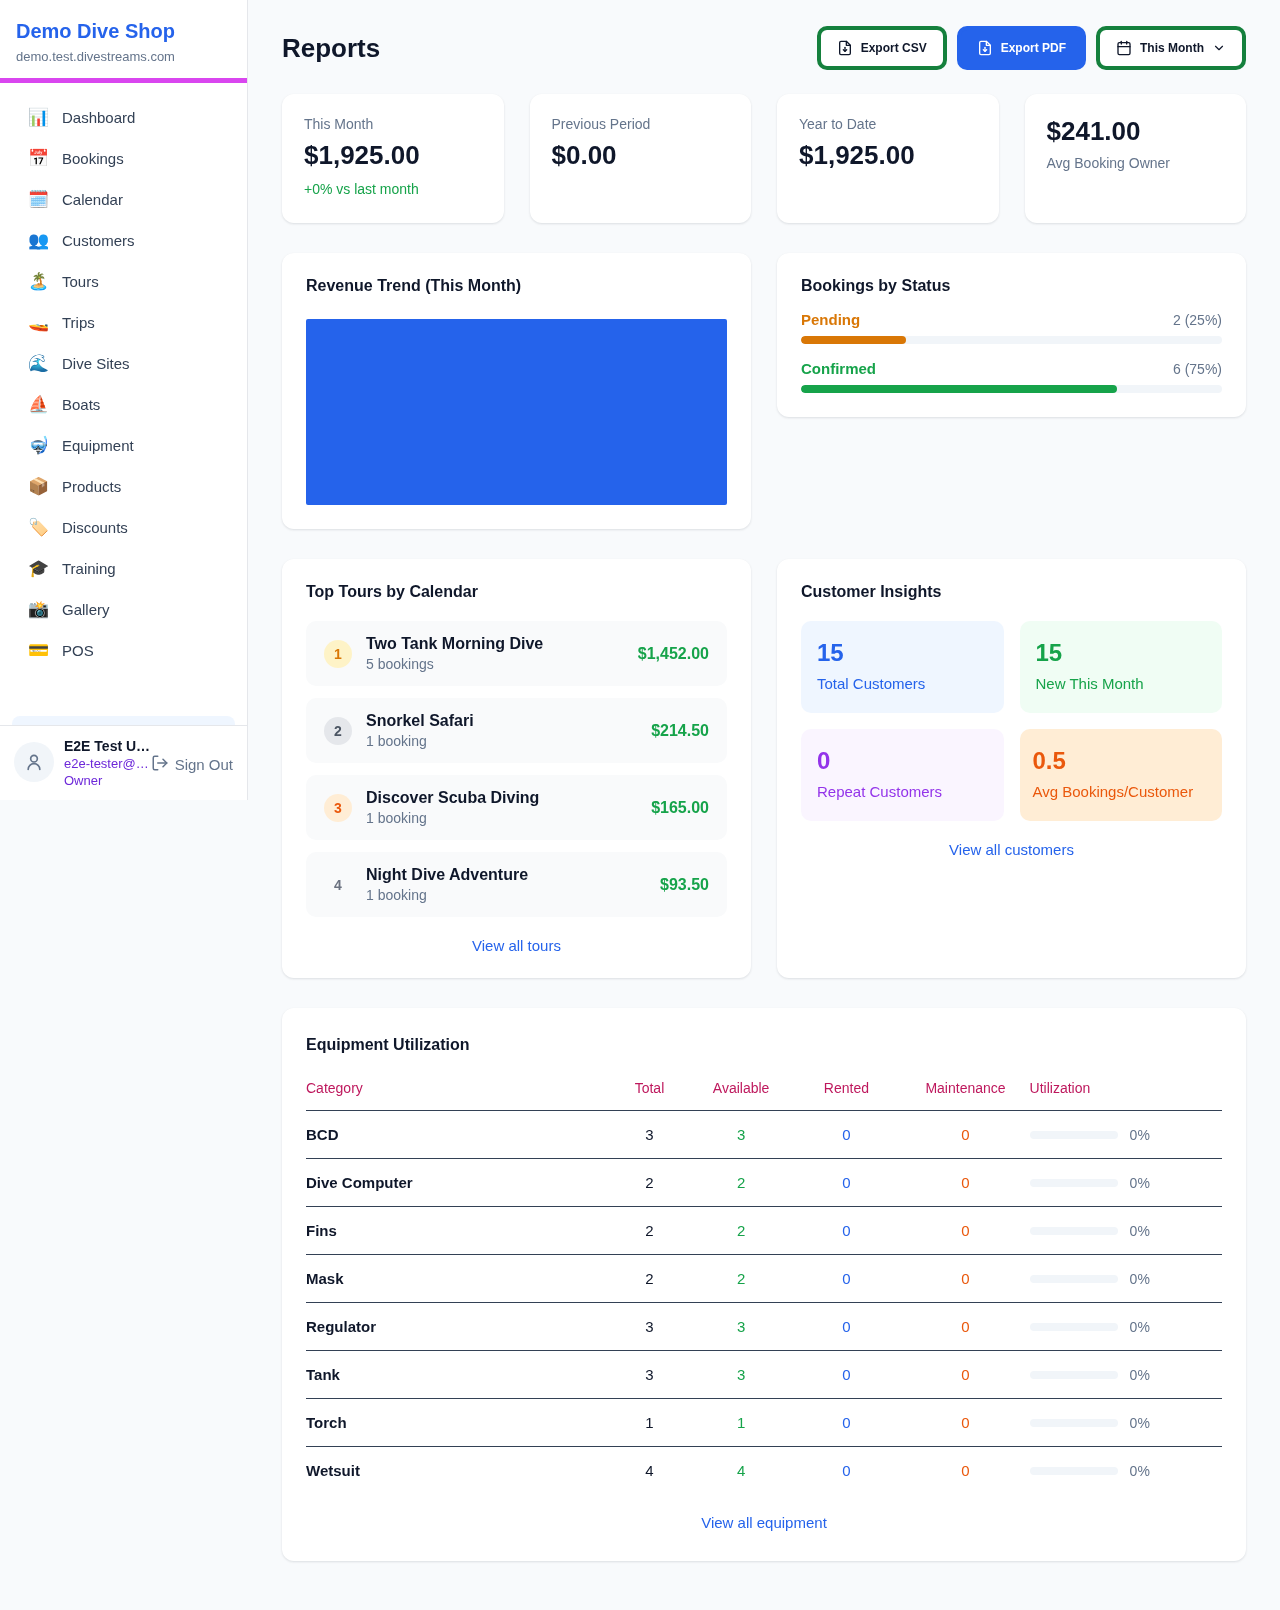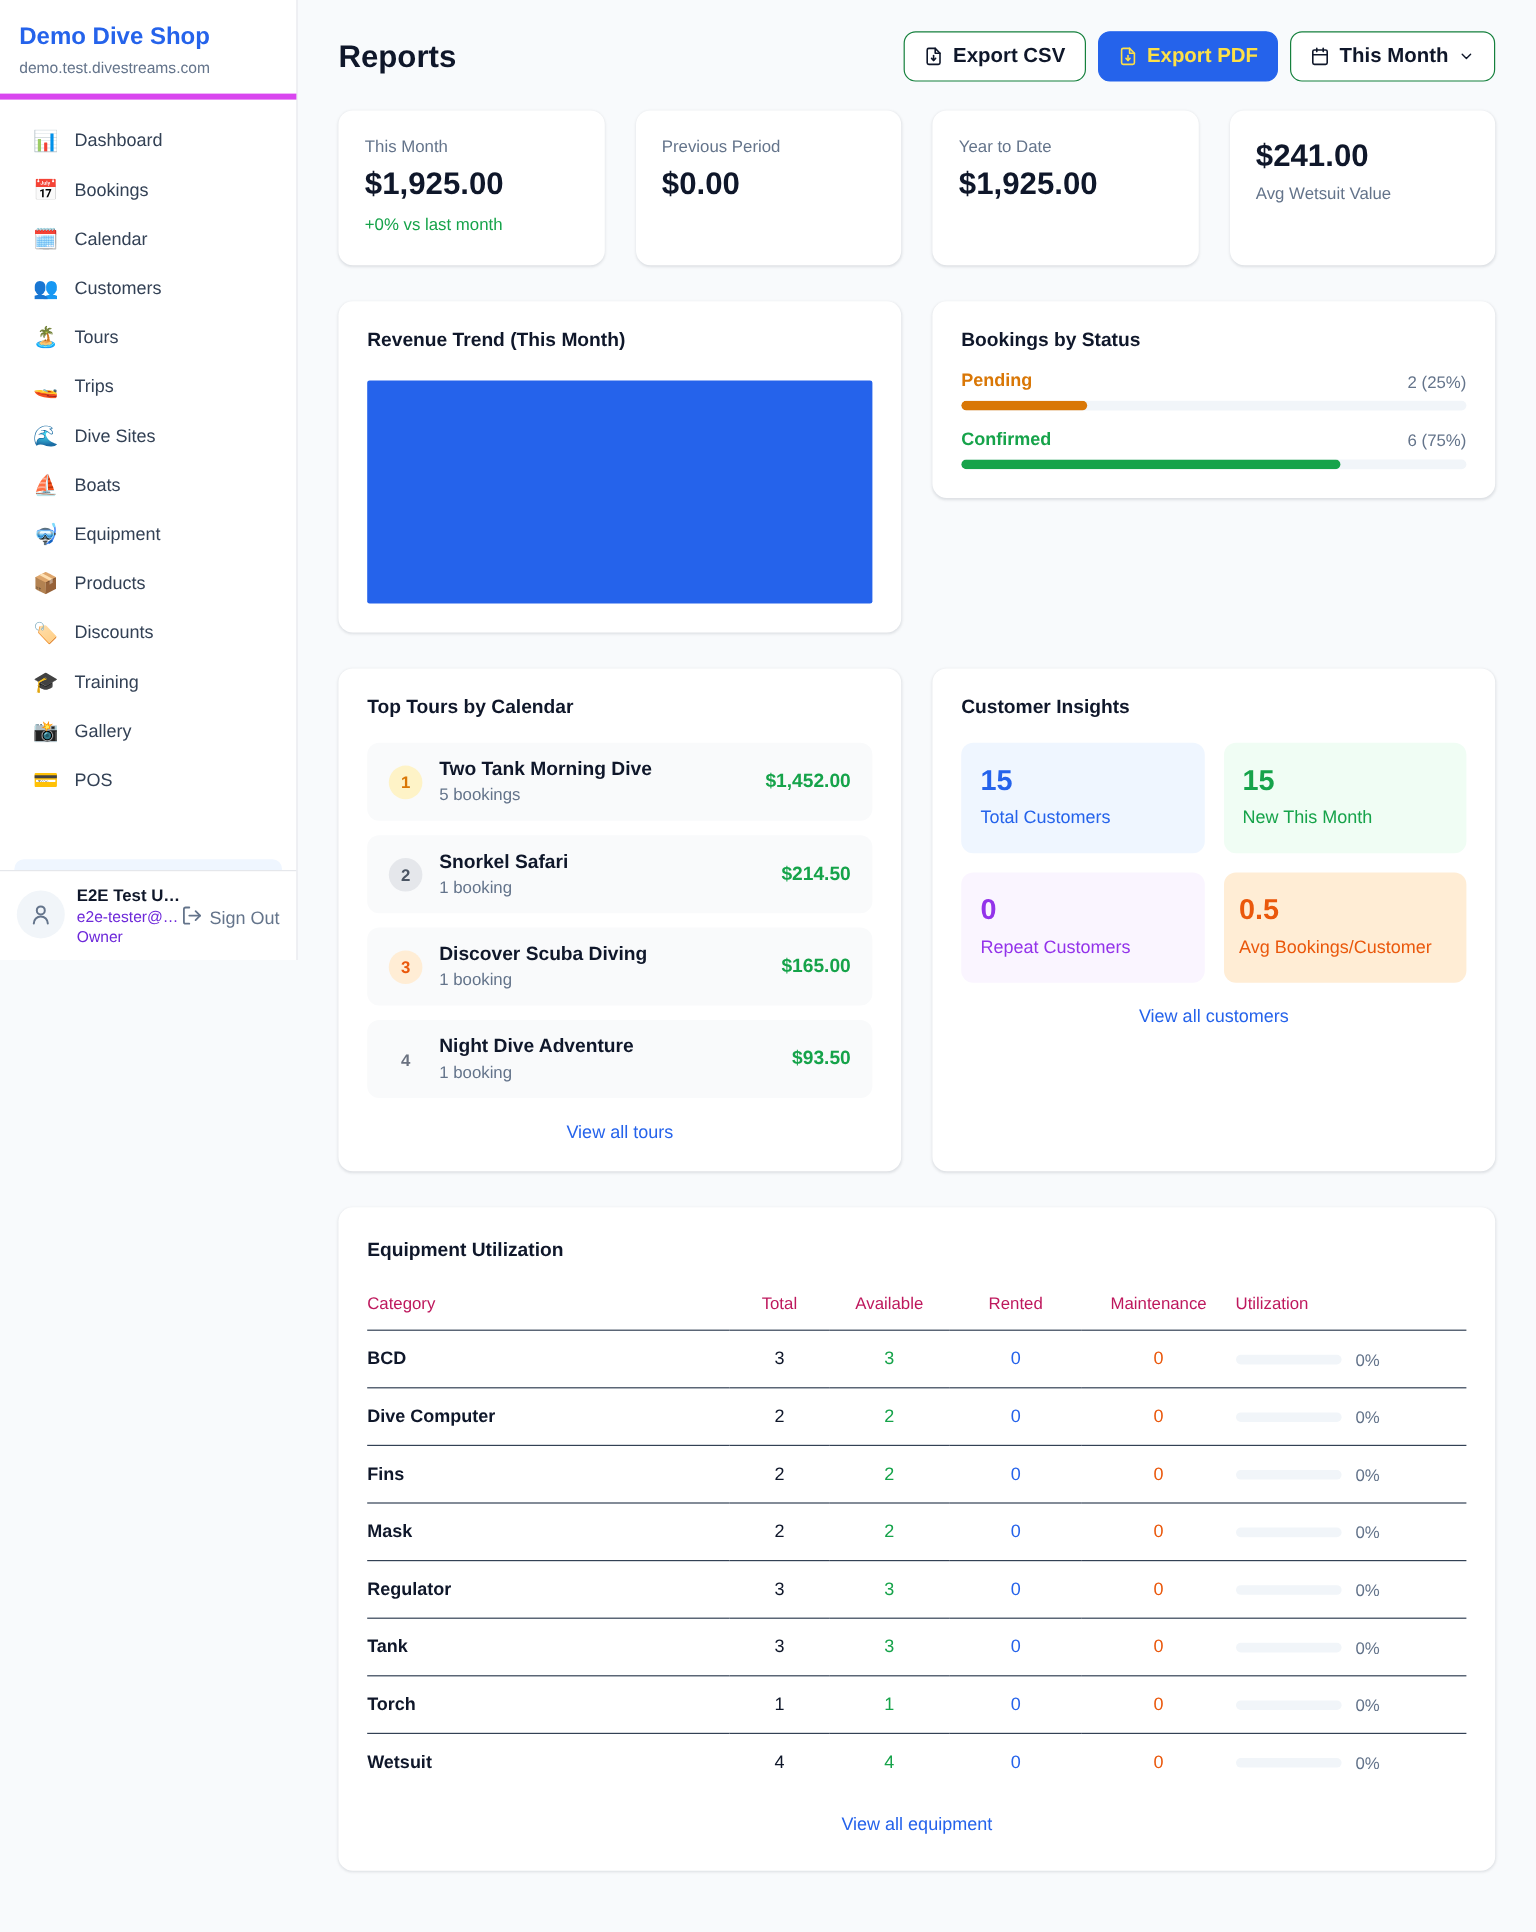--- a/index.html
+++ b/index.html
@@ -46,25 +46,25 @@
   .user-email, .user-role { font-size:13px; color:#6d28d9; margin-top:2px; white-space:nowrap; }
   .signout { display:flex; align-items:center; gap:6px; color:#64748b; font-size:15px; cursor:pointer; margin-top:16px; flex-shrink:0; }
 
   
   .main { flex:1; padding:26px 34px 40px 34px; }
   .page-header { display:flex; align-items:center; justify-content:space-between; }
   .page-title { font-size:26px; font-weight:bold; color:#0f172a; }
   .header-actions { display:flex; gap:10px; }
   .btn {
     display:flex; align-items:center; gap:8px;
-    border-radius:10px; padding:10px 16px; font-size:17px; font-weight:bold;
-    border:1px solid #15803d; background:#fff; color:#0f172a; cursor:pointer;
+    border-radius:10px; padding:10px 16px; font-size:12px; font-weight:bold;
+    border:4px solid #15803d; background:#fff; color:#0f172a; cursor:pointer;
     font-family:"Liberation Sans", sans-serif;
   }
-  .btn-primary { background:#2563eb; border-color:#2563eb; color:#fde047; }
+  .btn-primary { background:#2563eb; border-color:#2563eb; color:#ffffff; }
   .btn svg { display:block; }
 
   .card {
     background:#fff; border-radius:12px;
     box-shadow:0 1px 3px rgba(15,23,42,.07), 0 1px 2px rgba(15,23,42,.05);
   }
 
   
   .stats { display:grid; grid-template-columns:repeat(4,1fr); gap:26px; margin-top:24px; }
   .stat-card { padding:22px 22px 26px 22px; min-height:126px; }
@@ -296,21 +296,21 @@
         <section class="card stat-card">
           <div class="stat-label">Previous Period</div>
           <div class="stat-value">$0.00</div>
         </section>
         <section class="card stat-card">
           <div class="stat-label">Year to Date</div>
           <div class="stat-value">$1,925.00</div>
         </section>
         <section class="card stat-card value-first">
           <div class="stat-value">$241.00</div>
-          <div class="stat-label">Avg Wetsuit Value</div>
+          <div class="stat-label">Avg Booking Owner</div>
         </section>
       </div>
 
     <div class="two-col start">
       <section class="card revenue-card">
         <h2 class="card-title">Revenue Trend (This Month)</h2>
         <div class="revenue-bar" id="revenue-bar" style="background: rgb(37, 99, 235);"></div>
       </section>
 
       <section class="card status-card">

